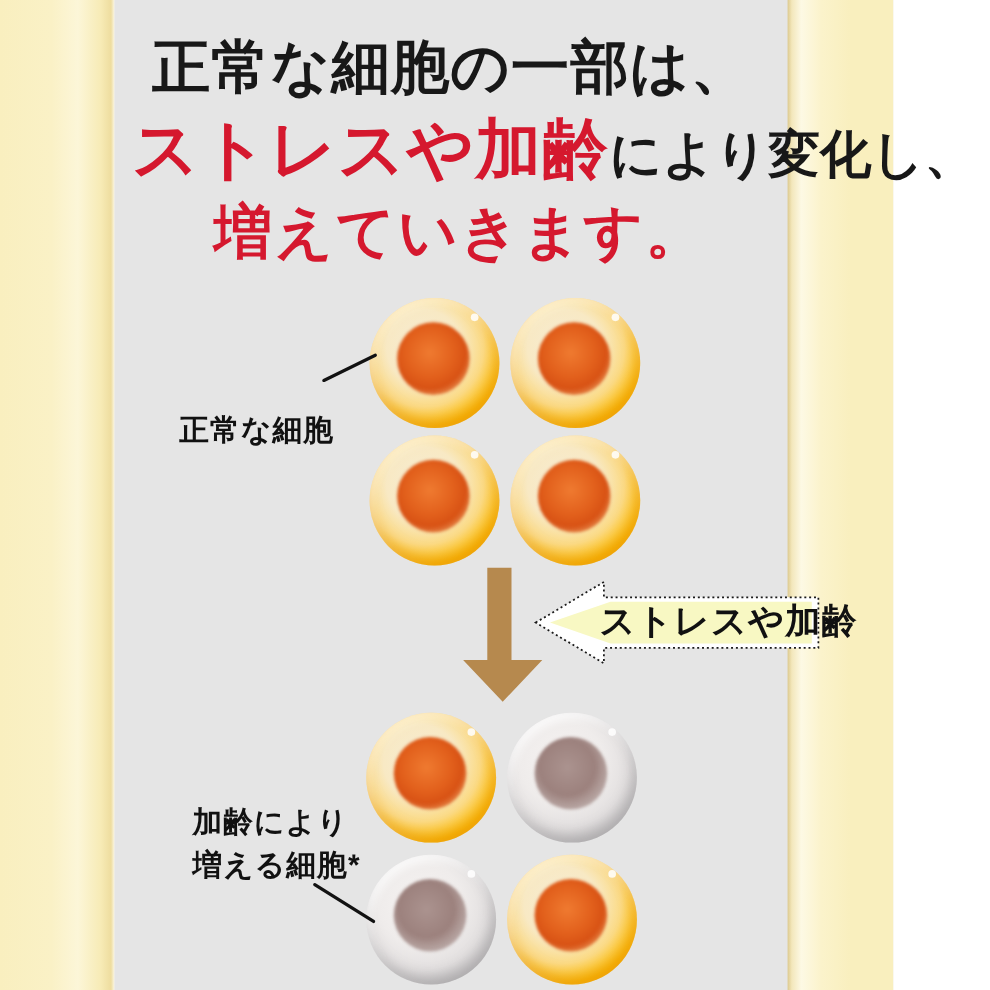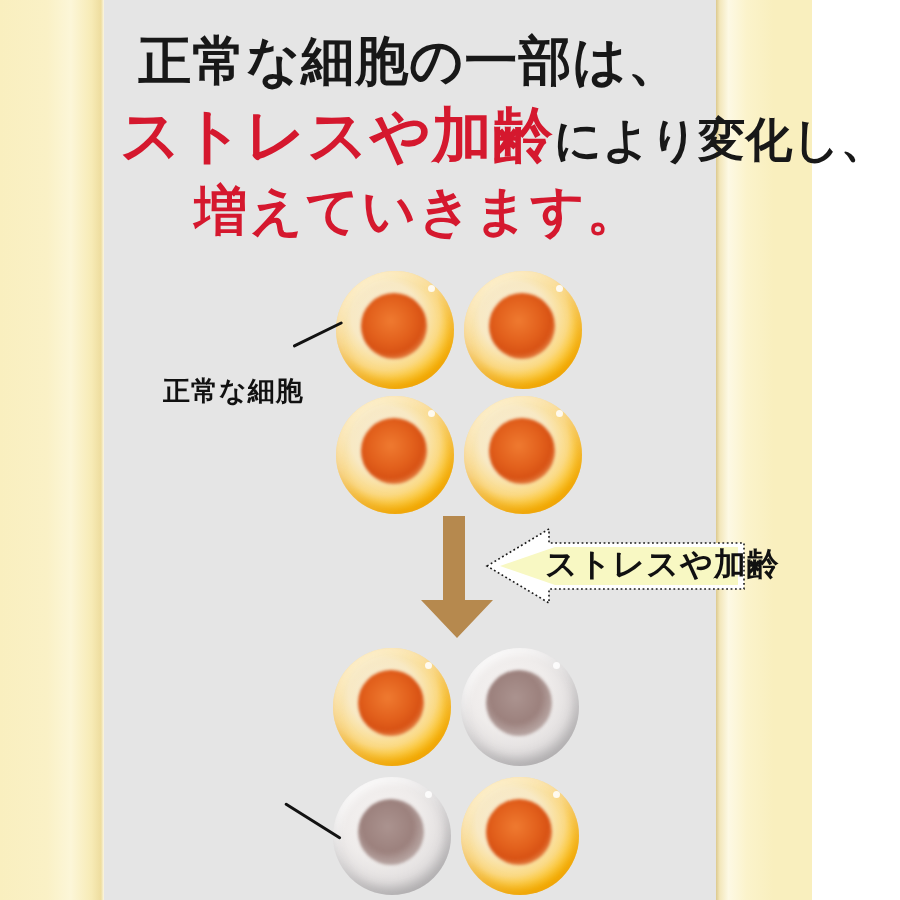--- a/index.html
+++ b/index.html
@@ -117,14 +117,18 @@
       <div class="cell cell--aged">
         <div class="nucleus"></div>
         <div class="spark"></div>
       </div>
       <div class="cell cell--normal">
         <div class="nucleus"></div>
         <div class="spark"></div>
       </div>
     </div>
 
+  <div class="side-label label-aged">
+    <div>加齢により</div>
+    <div>増える細胞*</div>
+  </div>
   <div class="pointer pointer-2"></div>
 </div>
 
 </body></html>

